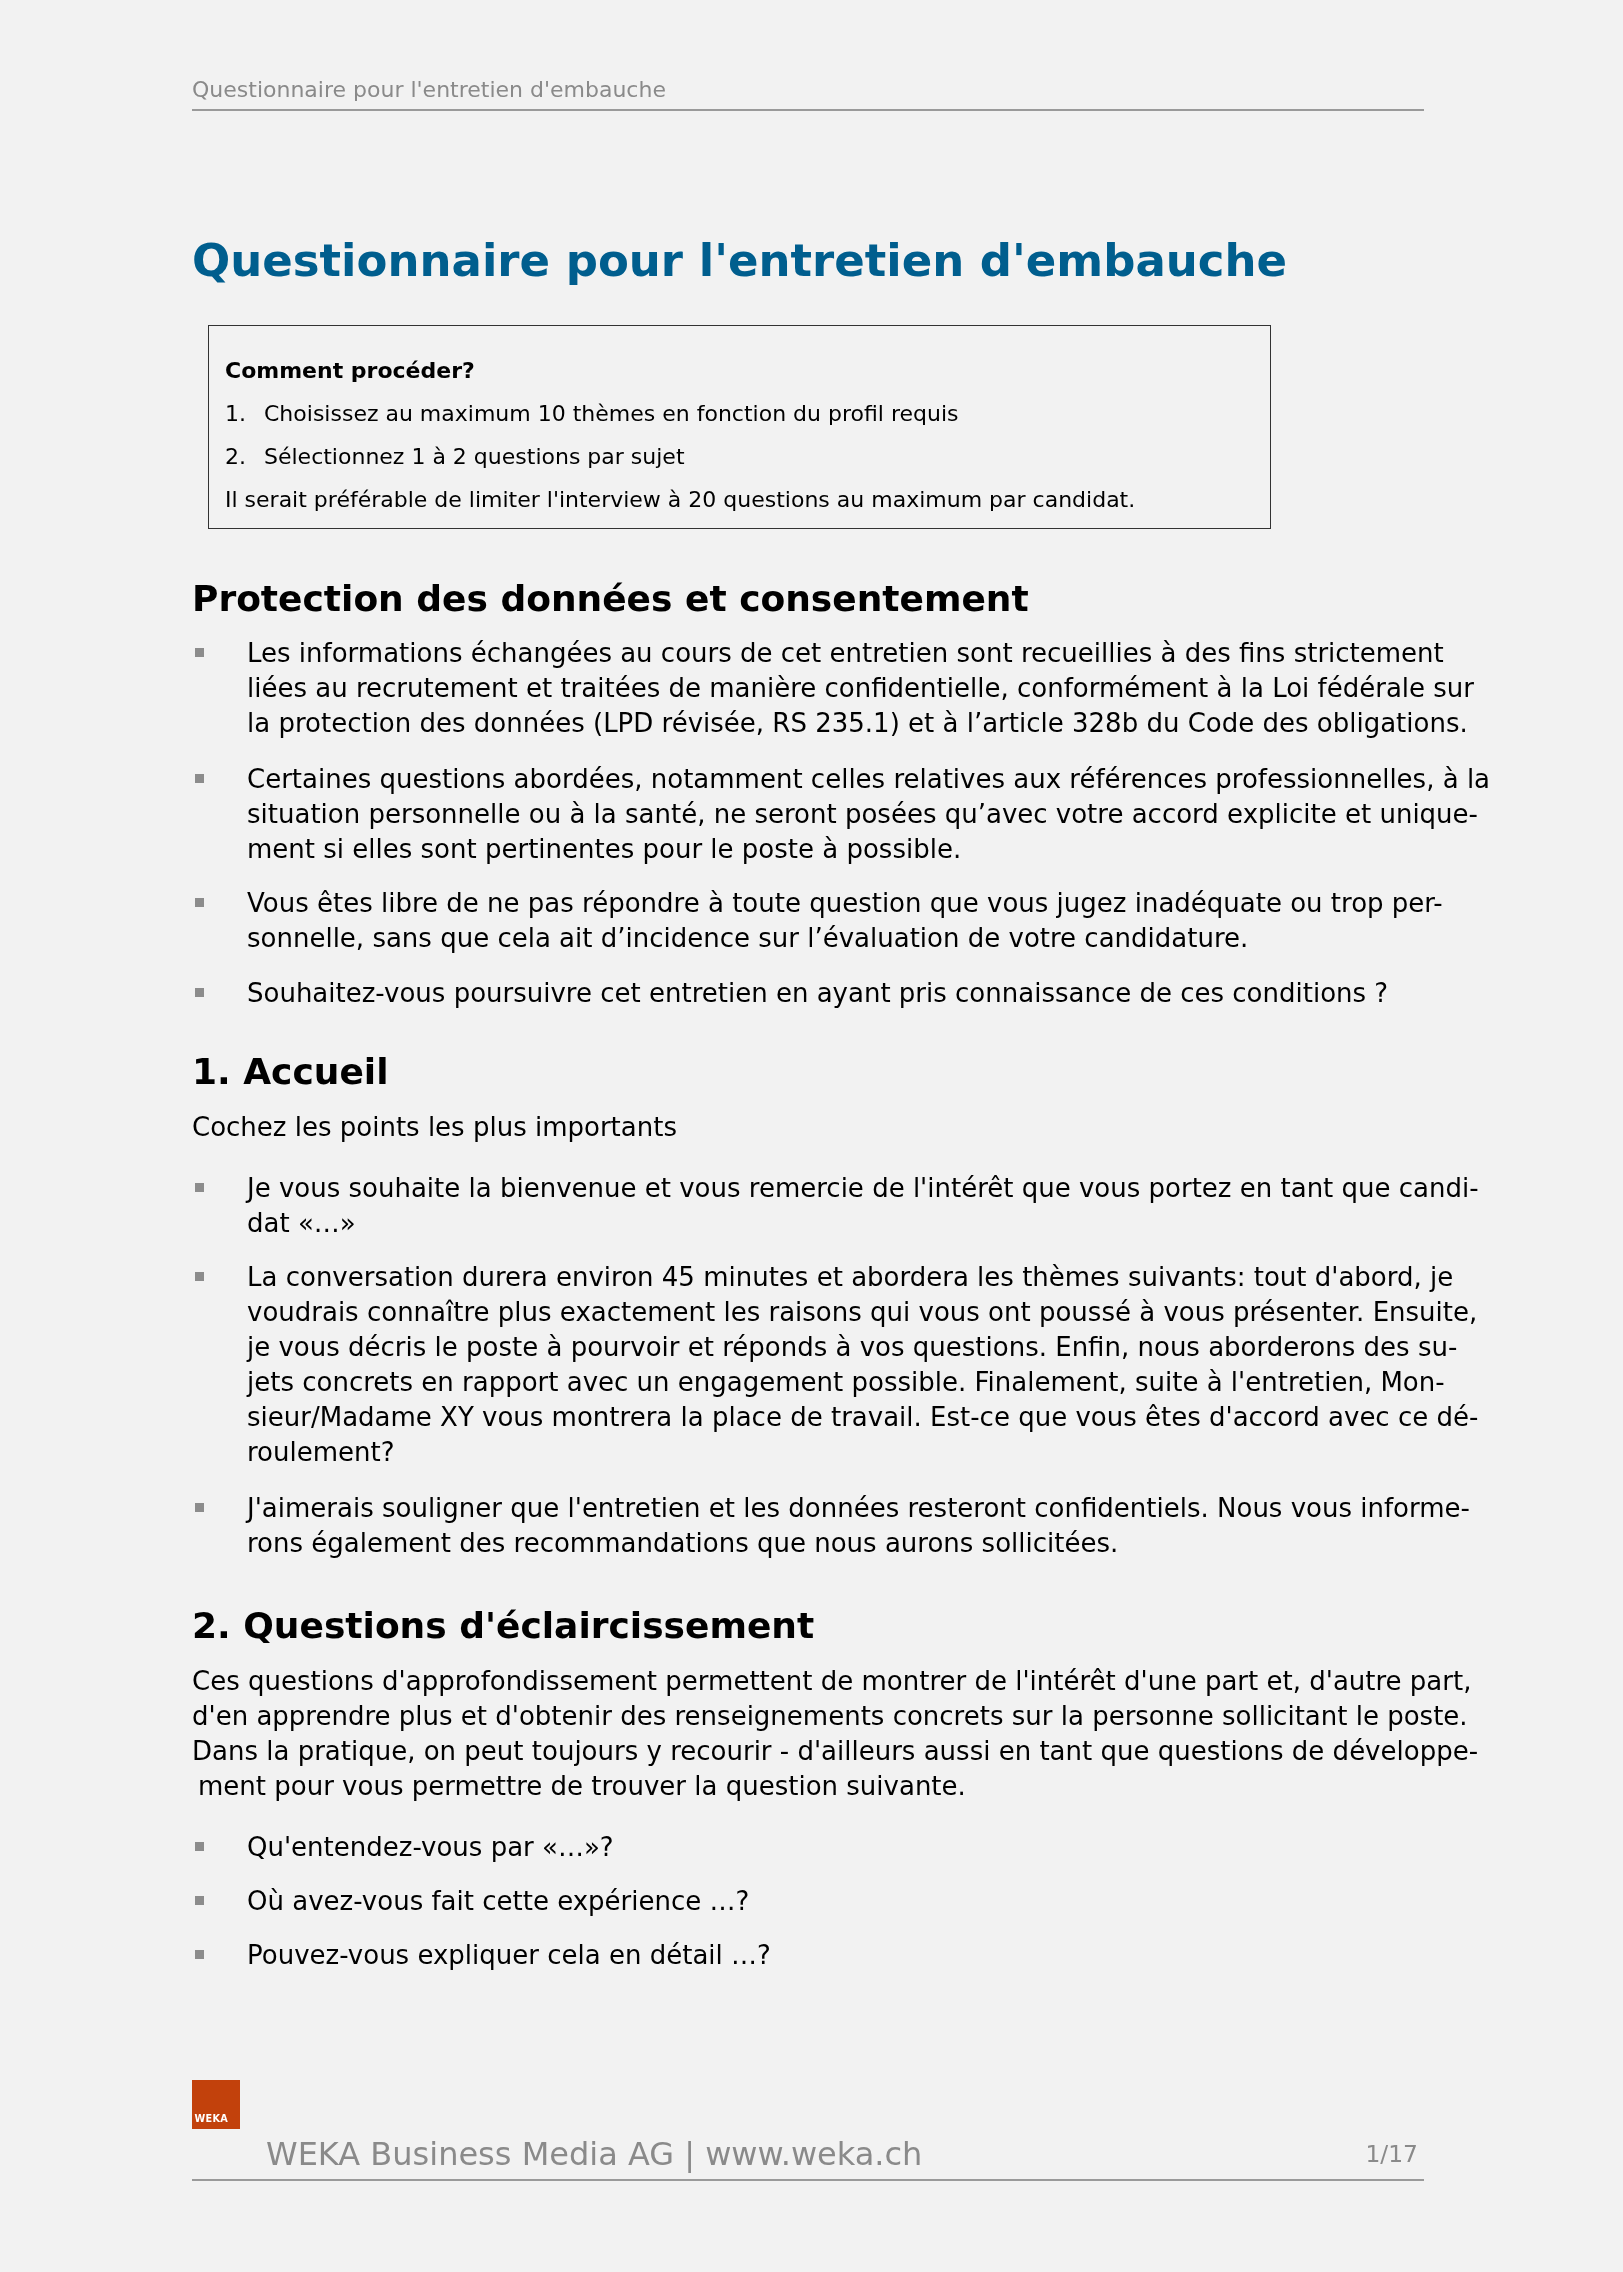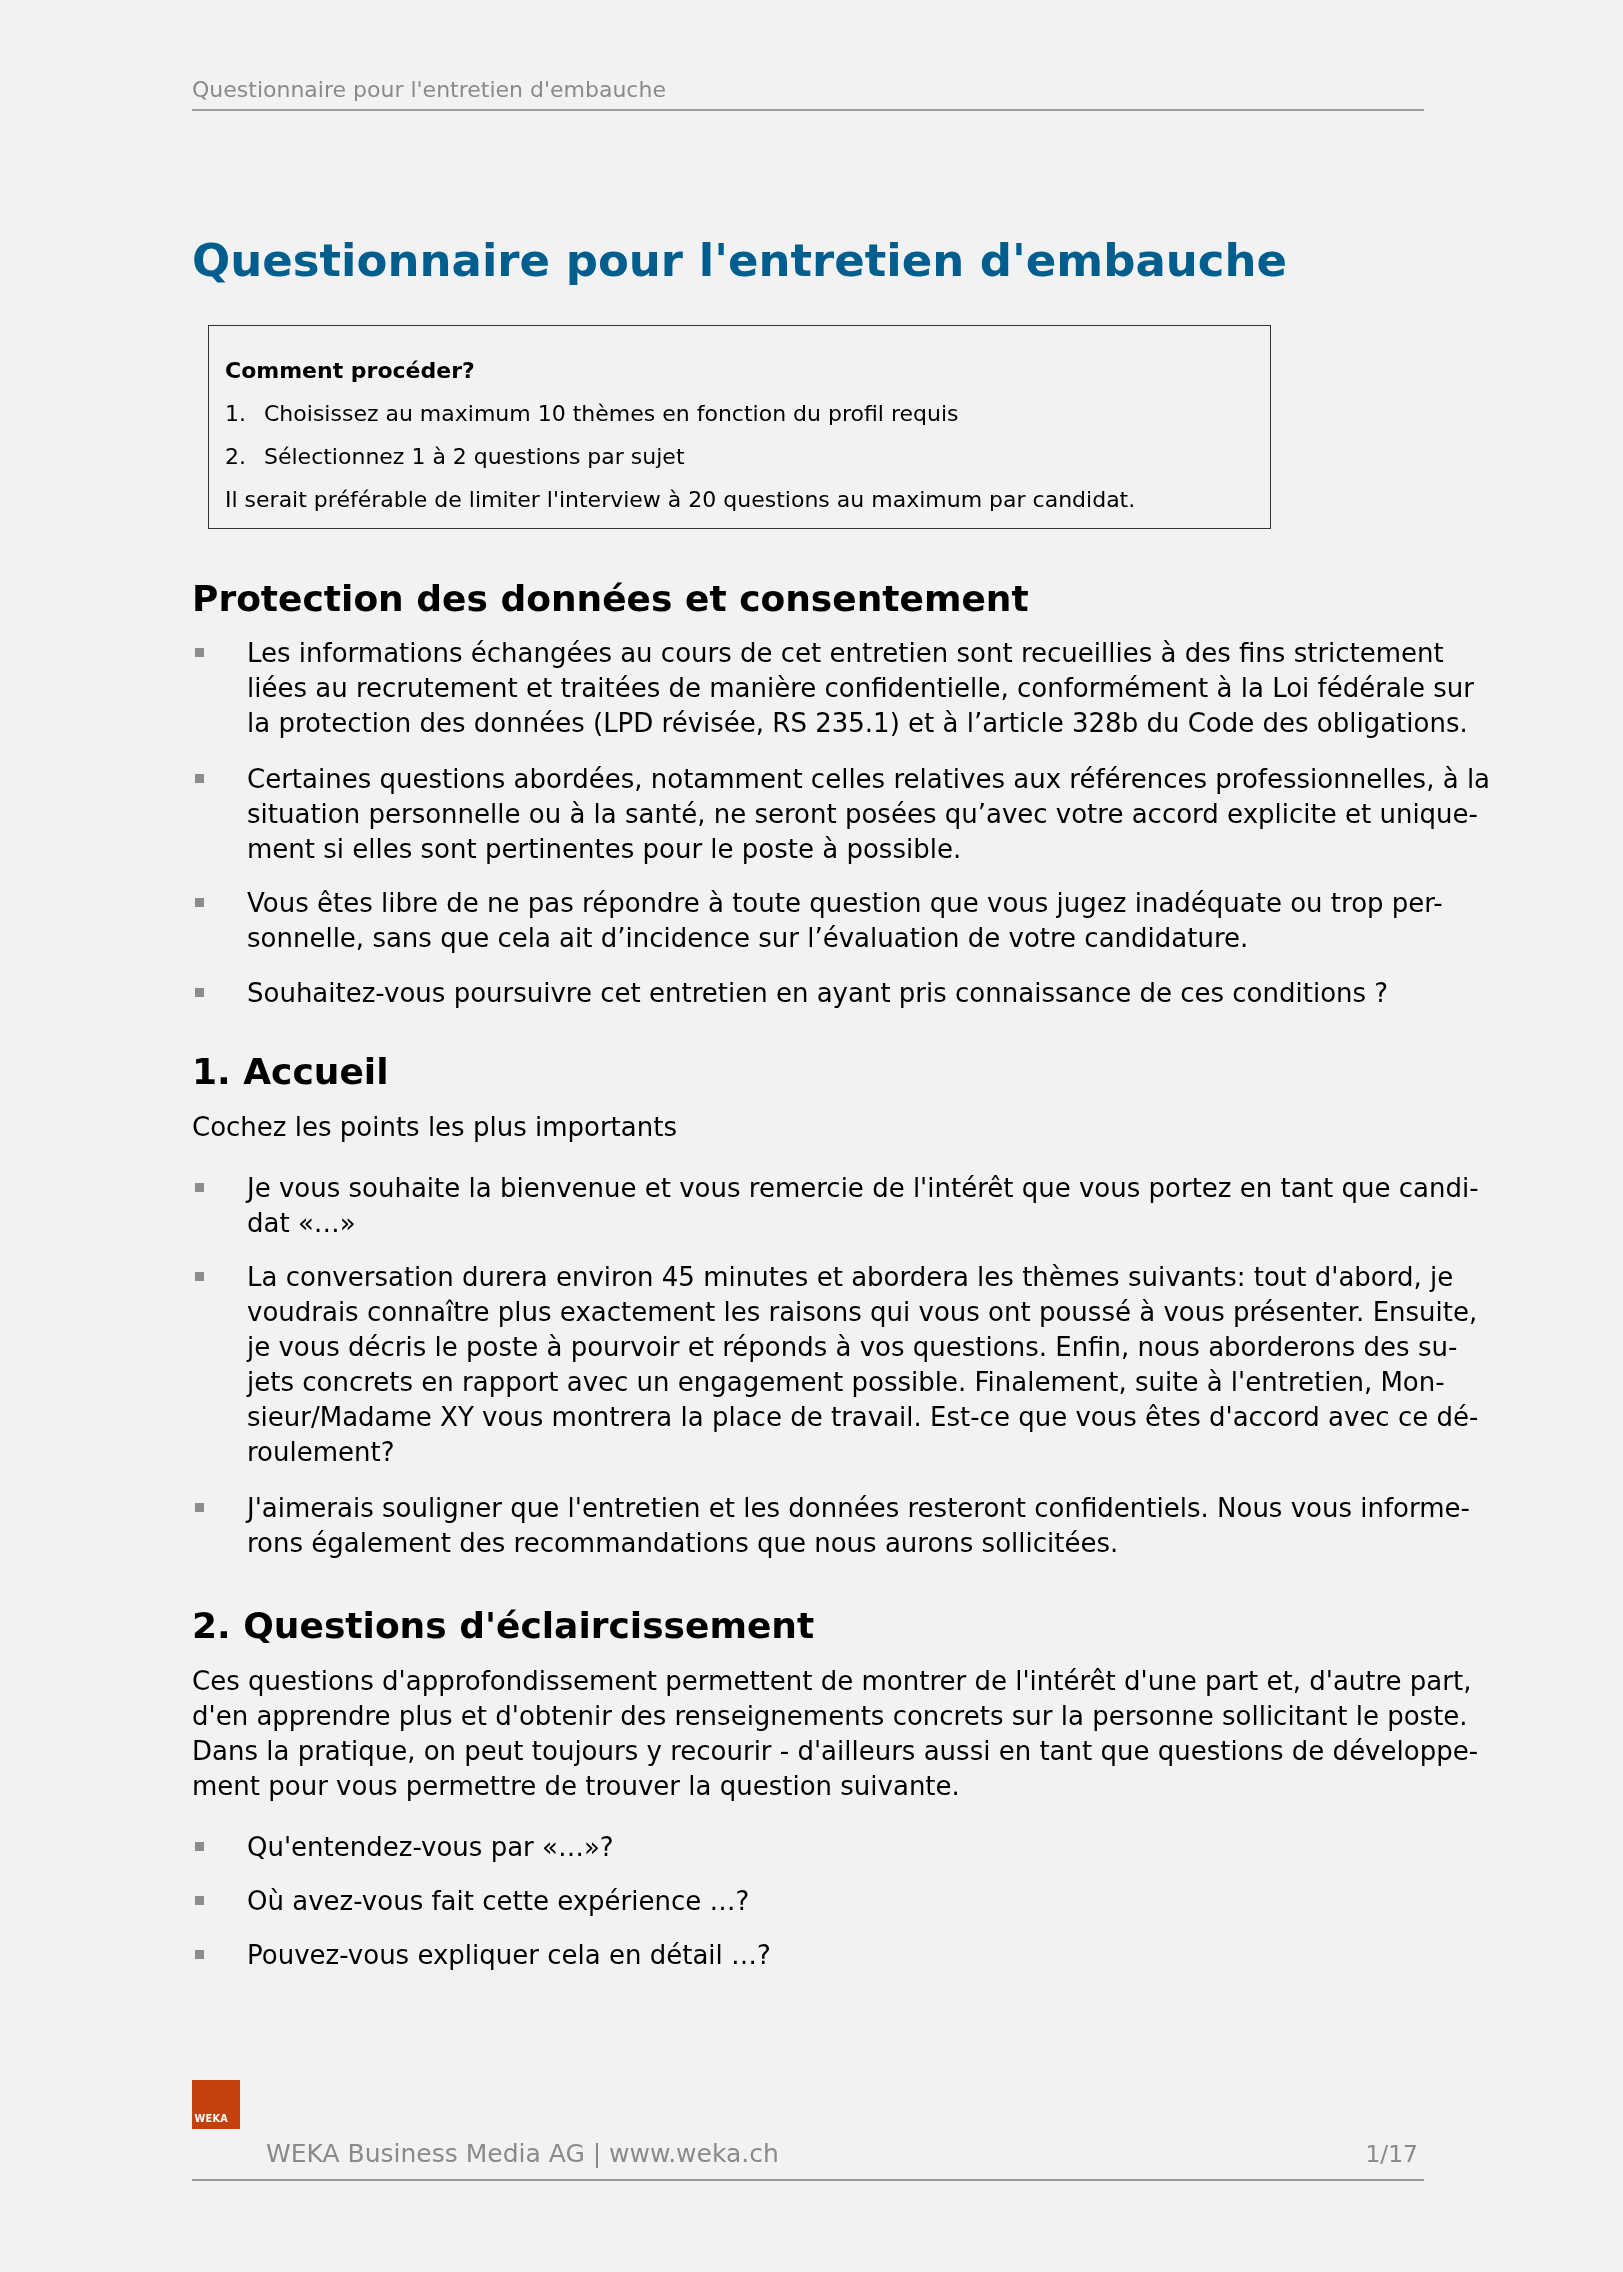--- a/index.html
+++ b/index.html
@@ -41,21 +41,21 @@
     line-height: 45px; white-space: nowrap; margin: 0;
   }
   .intro-text {
     left: 192px; font-size: 26px; line-height: 35px; white-space: nowrap;
   }
   .para {
     left: 192px; width: 1229px; font-size: 26px; line-height: 35px;
     text-align: justify; text-align-last: left;
   }
   .para .ln { display: block; white-space: nowrap; text-align-last: justify; }
-  .para .ln.last { text-align-last: left; }
+  .para .ln.last { text-align-last: left; margin-left: 6px; }
 
   .bullet-item {
     position: absolute; left: 192px; width: 1234px;
   }
   .bullet-square {
     position: absolute; left: 2.6px; top: 11.7px;
     width: 9.7px; height: 9.7px; background: #8c8c8c;
   }
   .bullet-text {
     margin-left: 55px; font-size: 26px; line-height: 35px;
@@ -65,21 +65,21 @@
   .weka-logo {
     left: 192px; top: 2080px; width: 48px; height: 49px;
     background: #c2410c;
   }
   .weka-logo span {
     position: absolute; left: 2.6px; bottom: 4.5px;
     font-size: 9.7px; font-weight: bold; color: #fff; letter-spacing: 0.3px;
     line-height: 10.4px;
   }
   .footer-text {
-    left: 266px; top: 2140px; font-size: 25px; color: #8a8a8a; line-height: 28.6px; white-space: nowrap;
+    left: 266px; top: 2140px; font-size: 32px; color: #8a8a8a; line-height: 28.6px; white-space: nowrap;
   }
   .page-number {
     right: 205px; top: 2140px; font-size: 23.4px; color: #8a8a8a; line-height: 28.6px; white-space: nowrap;
   }
 </style>
 </head>
 <body>
 
 <div class="abs running-header">Questionnaire pour l'entretien d'embauche</div>
 <div class="rule top"></div>

